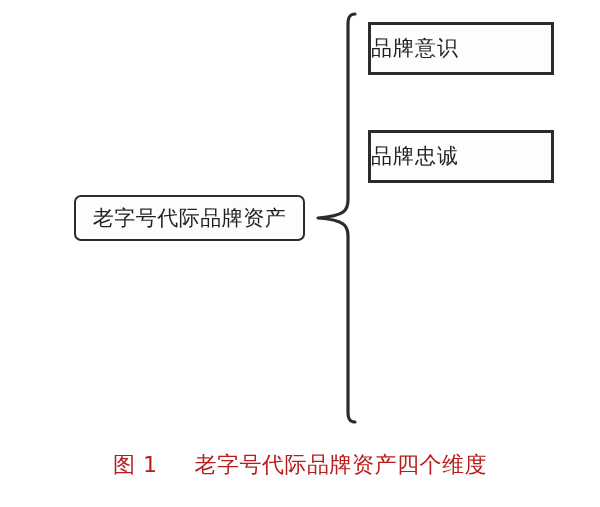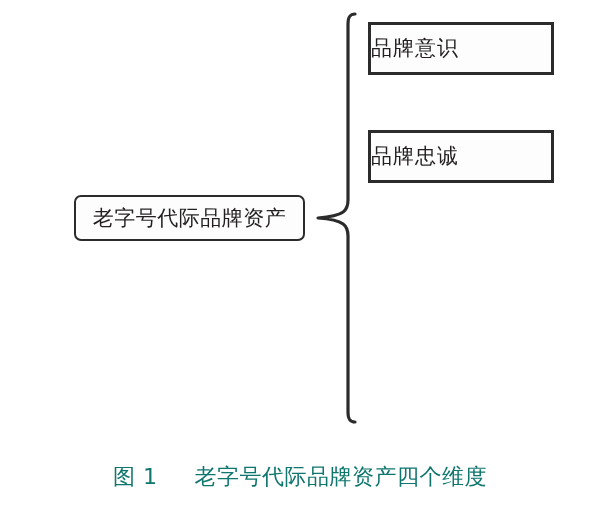--- a/index.html
+++ b/index.html
@@ -80,26 +80,26 @@
   }
   .brace-wrap svg {
     display: block;
     overflow: visible;
   }
 
   
   .figure-caption {
     position: absolute;
     left: 0;
-    top: 464px;
+    top: 452px;
     width: 600px;
     text-align: center;
     font-size: 22px;
     line-height: 1.2;
-    color: #0f766e;
+    color: #b91c1c;
     letter-spacing: 0.5px;
     white-space: nowrap;
   }
   .caption-index {
     display: inline;
   }
   .caption-gap {
     display: inline-block;
     width: 22px;
   }

